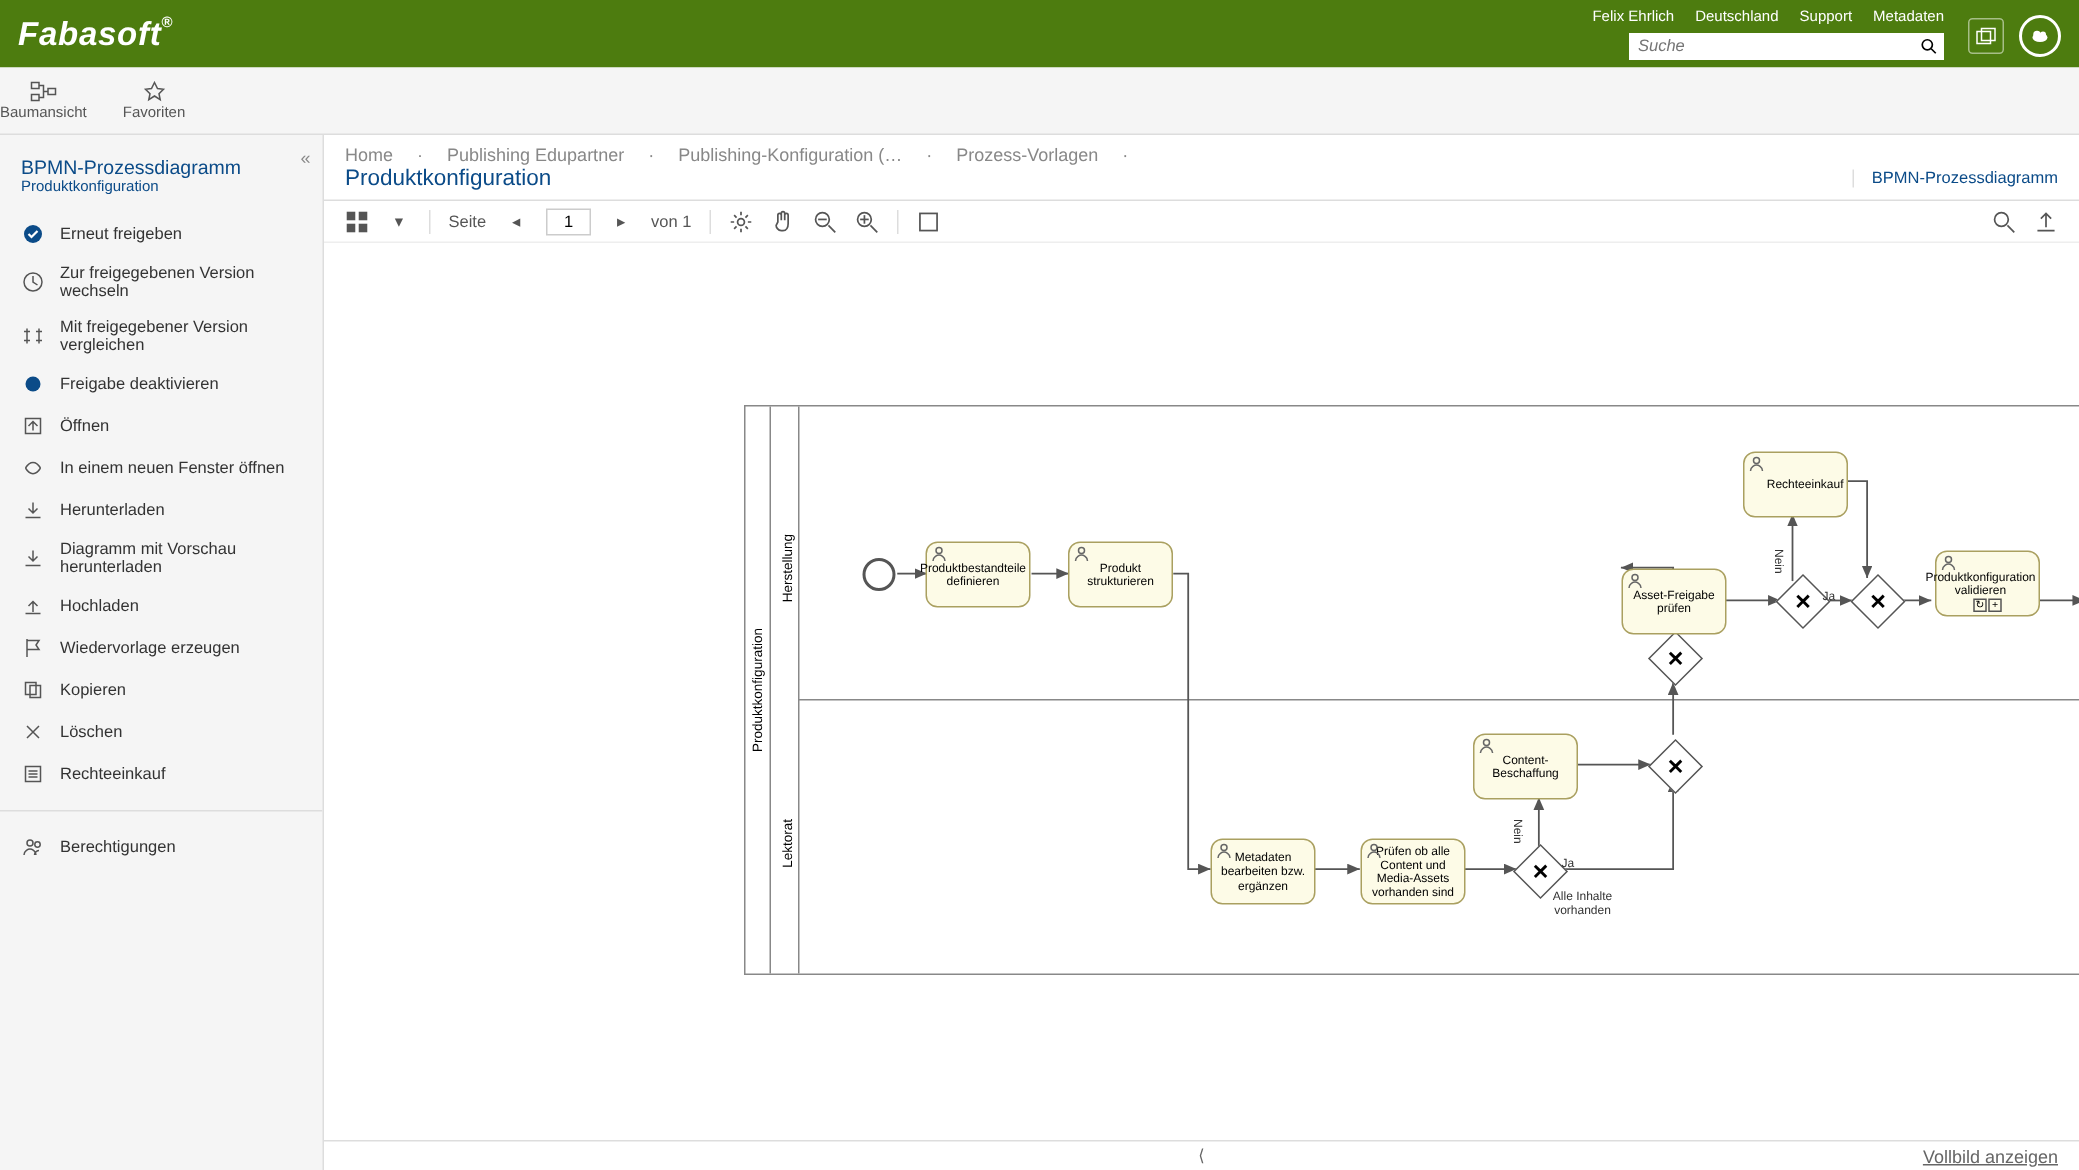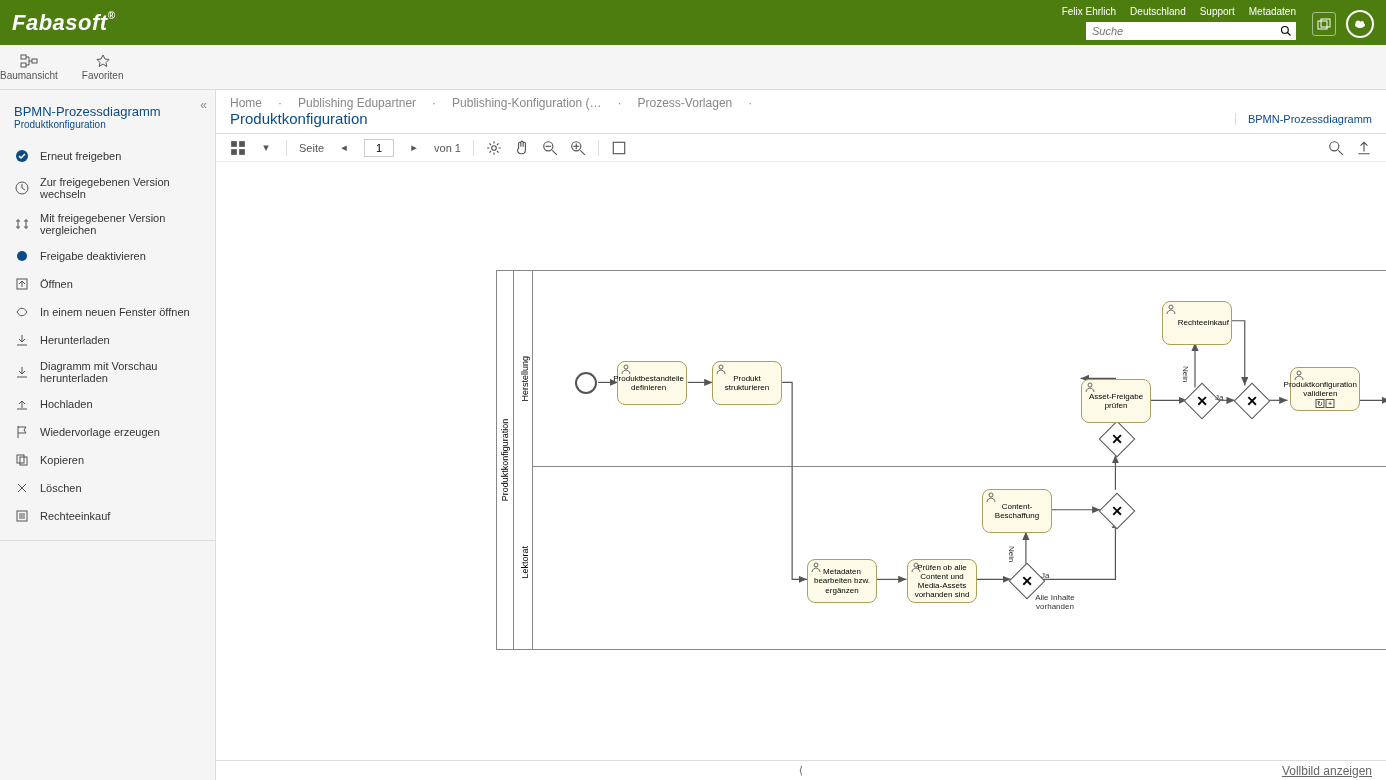--- a/index.html
+++ b/index.html
@@ -243,20 +243,30 @@
             <svg viewBox="0 0 14 14" fill="none" stroke="#555">
               <rect x="2" y="2" width="10" height="10"></rect>
               <path d="M4 5h6M4 7h6M4 9h6"></path>
             </svg>
           </span>
           <span>Rechteeinkauf</span>
         </li>
     </ul>
     <div class="sb-divider"></div>
     <ul class="sb-list">
+      <li class="sb-item">
+          <span class="sb-ico">
+            <svg viewBox="0 0 14 14" fill="none" stroke="#555">
+              <circle cx="5" cy="4" r="2"></circle>
+              <circle cx="10" cy="5" r="1.8"></circle>
+              <path d="M1 12c0-3 3-4 4-4s4 1 4 4M8 12c0-2 2-3 3-3"></path>
+            </svg>
+          </span>
+          <span>Berechtigungen</span>
+        </li>
     </ul>
   </aside>
 
   <main class="main">
     <div class="breadcrumb">
       <a>Home</a>
         <span>·</span>
       <a>Publishing Edupartner</a>
         <span>·</span>
       <a>Publishing-Konfiguration (…</a>

